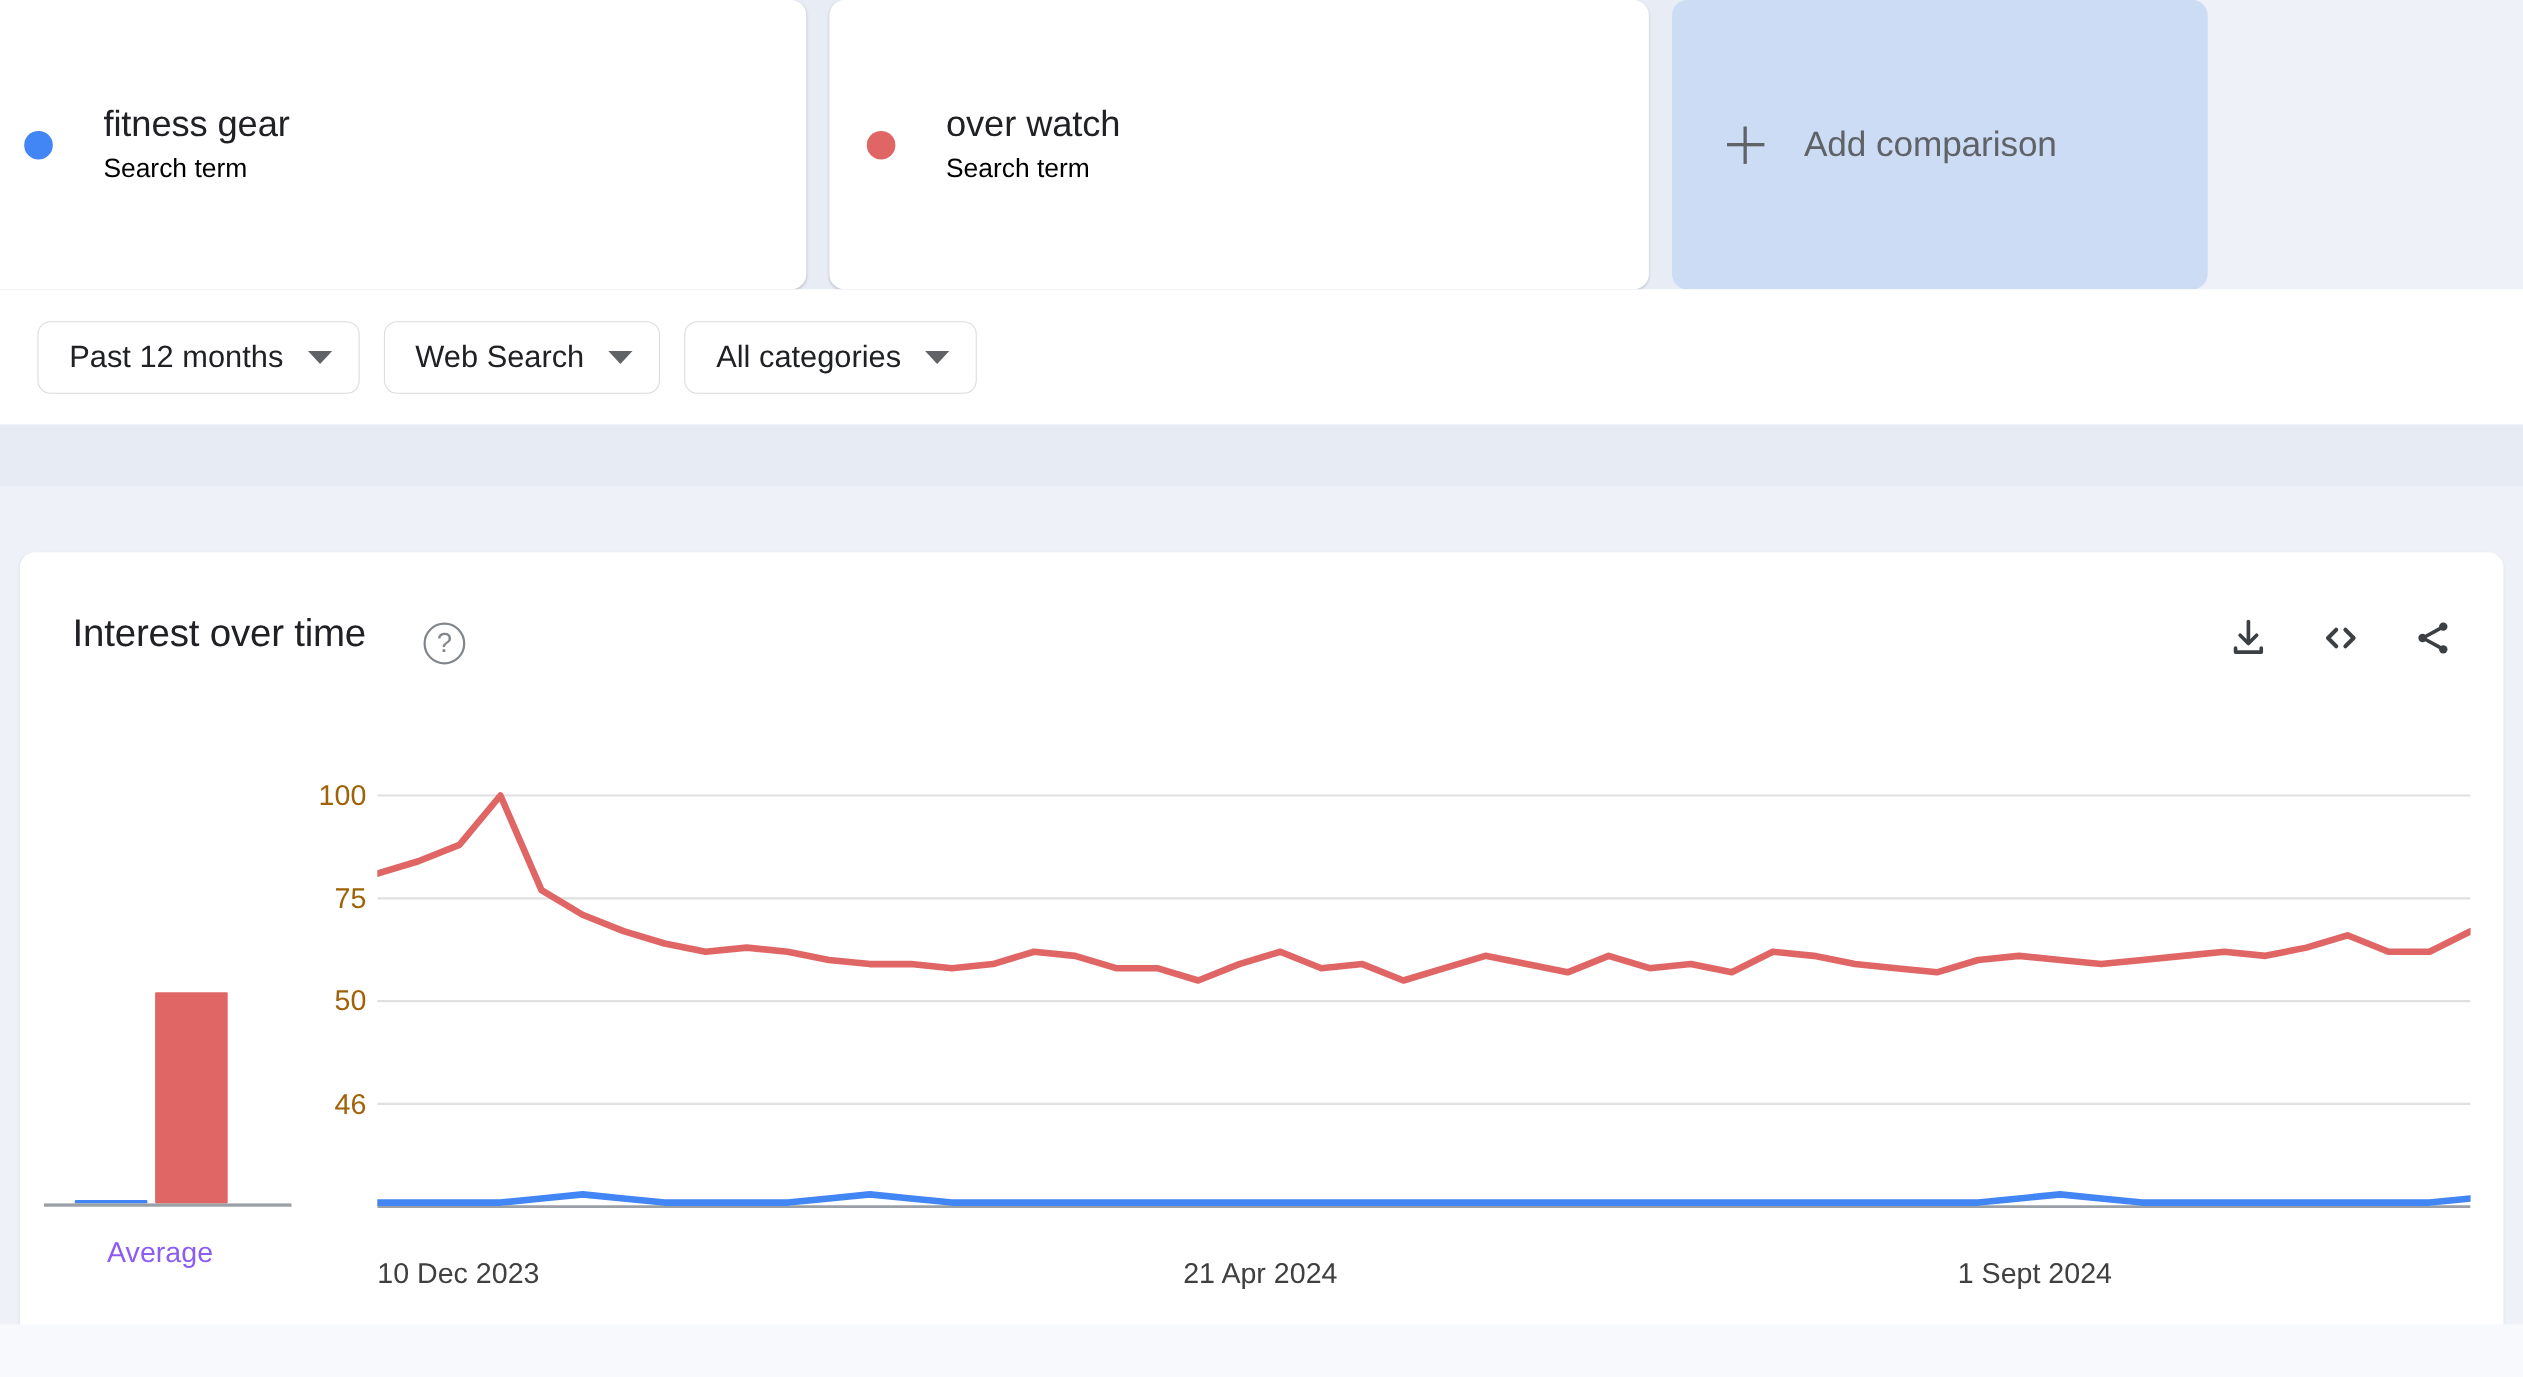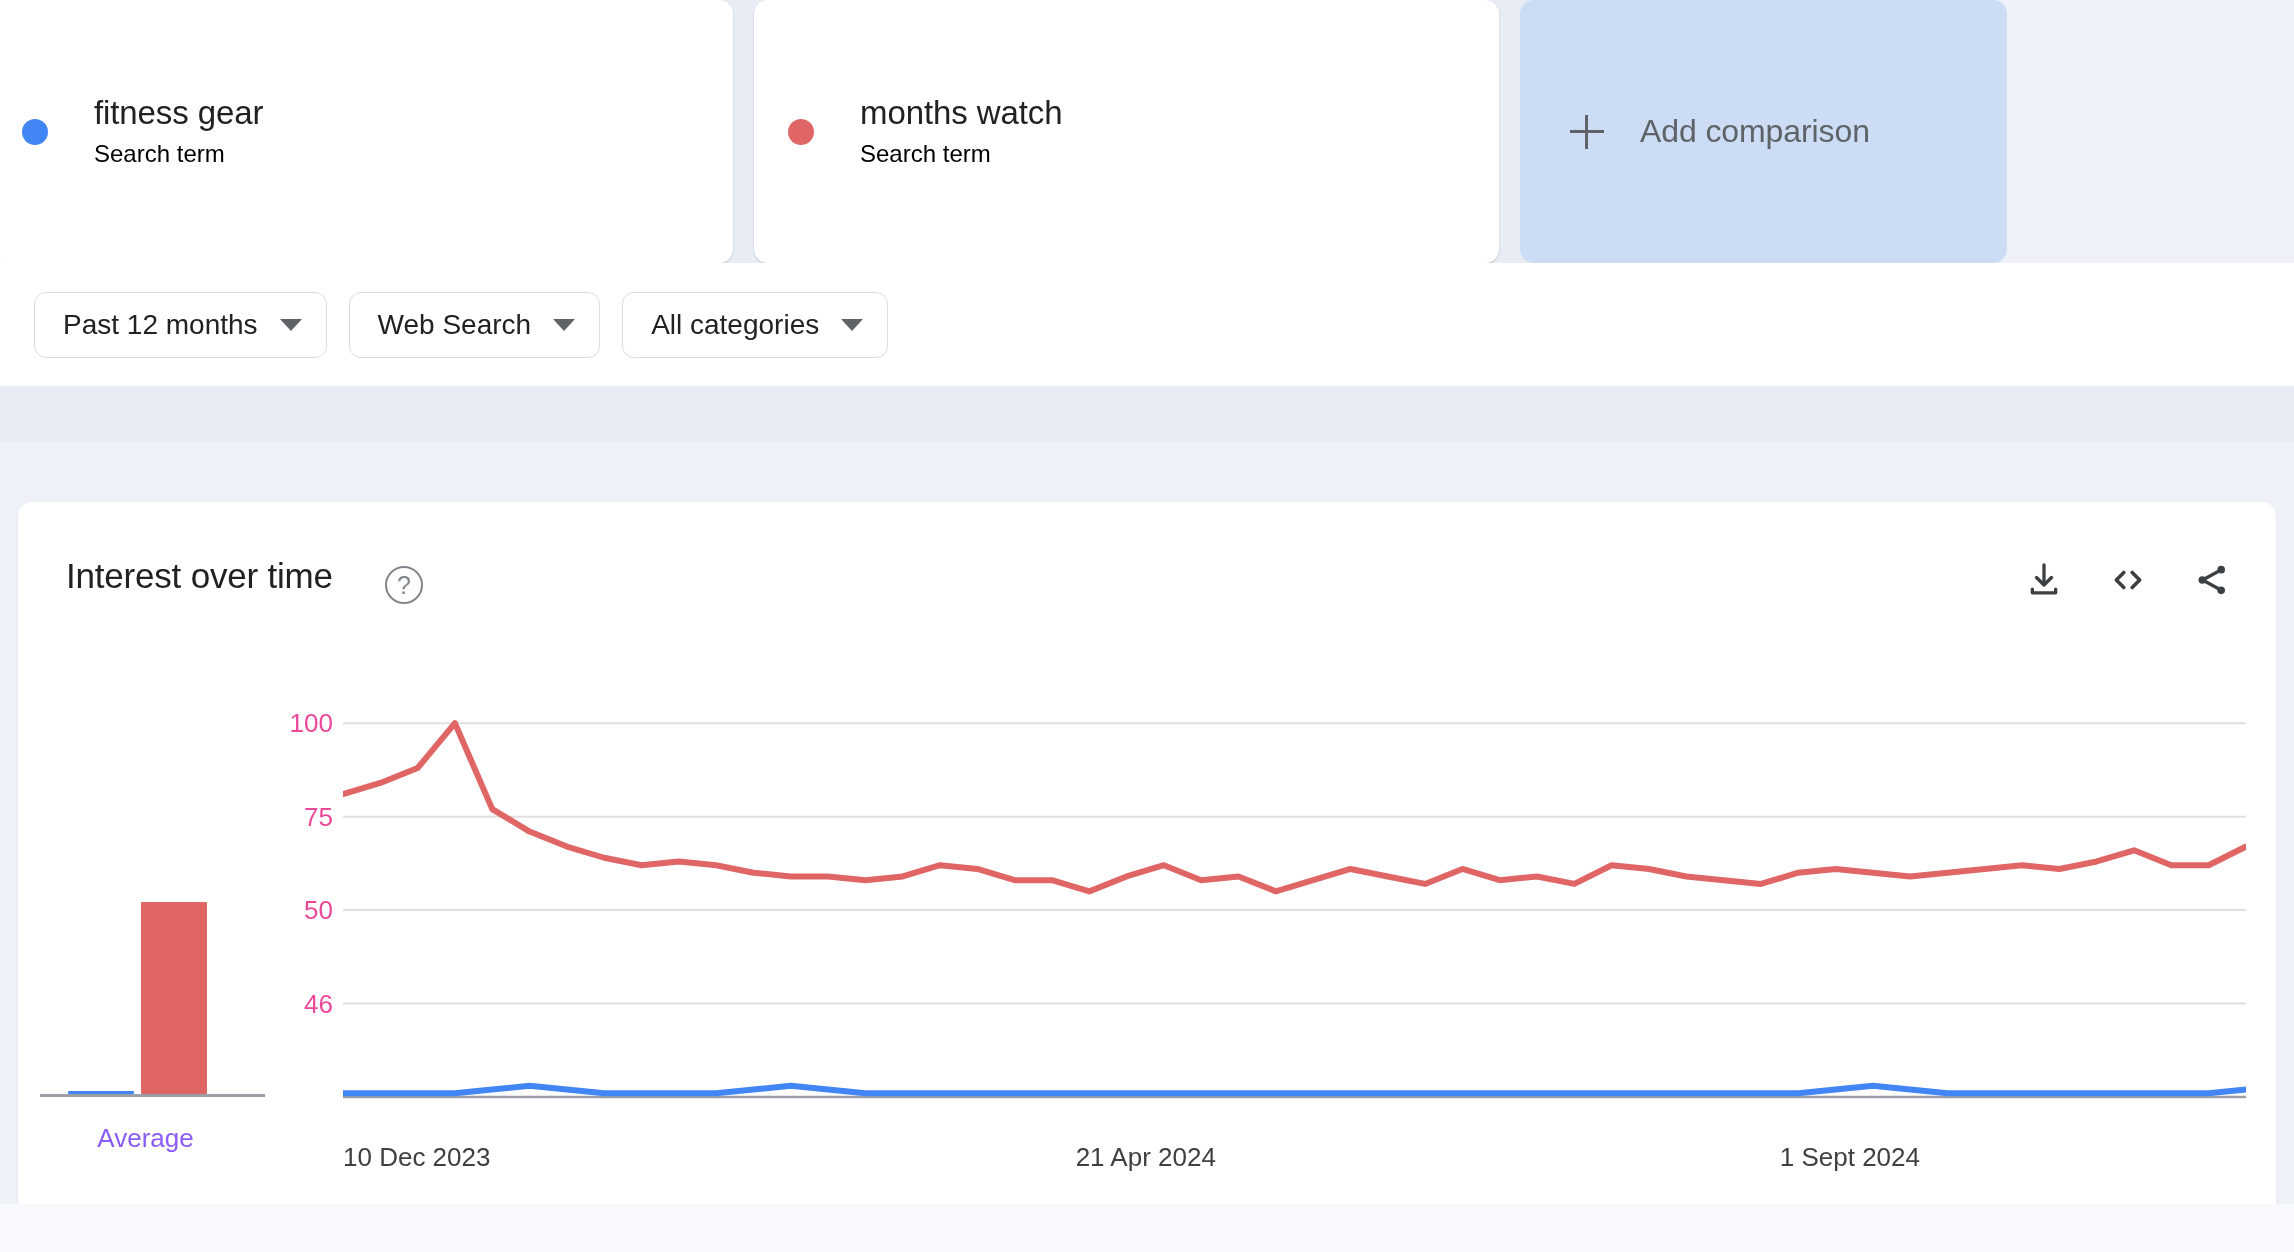--- a/index.html
+++ b/index.html
@@ -147,21 +147,21 @@
   .avg-bar.blue { left: 40px;  background: #4285f4; }
   .avg-label {
     position: absolute; left: 0; width: 235px; bottom: 58px;
     text-align: center; font-size: 26px; color: #8b5cf6;
   }
 
   .line-panel { position: absolute; left: 245px; top: 0; right: 0; height: 560px; }
   .ylabels { position: absolute; left: 0; top: 0; width: 70px; height: 560px; }
   .ylabel {
     position: absolute; right: 0; text-align: right;
-    font-size: 26px; color: #ec4899; transform: translateY(-50%);
+    font-size: 26px; color: #a16207; transform: translateY(-50%);
     white-space: nowrap;
   }
   .svg-holder { position: absolute; left: 80px; top: 0; right: 30px; height: 560px; }
   .xlabels { position: absolute; left: 80px; right: 30px; bottom: 30px; height: 40px; }
   .xlabel {
     position: absolute; font-size: 26px; color: #404040; white-space: nowrap;
   }
 </style>
 </head>
 <body>
@@ -174,21 +174,21 @@
       <span class="dot" style="background:#4285f4"></span>
       <span class="term-text">
         <span class="term-title">fitness gear</span>
         <span class="term-sub">Search term</span>
       </span>
     </div>
 
     <div class="term-card c2">
       <span class="dot" style="background:#e06666"></span>
       <span class="term-text">
-        <span class="term-title">months watch</span>
+        <span class="term-title">over watch</span>
         <span class="term-sub">Search term</span>
       </span>
     </div>
 
     <div class="add-card">
       <span class="plus-icon"></span>
       <span class="add-label">Add comparison</span>
     </div>
   </div>
 

